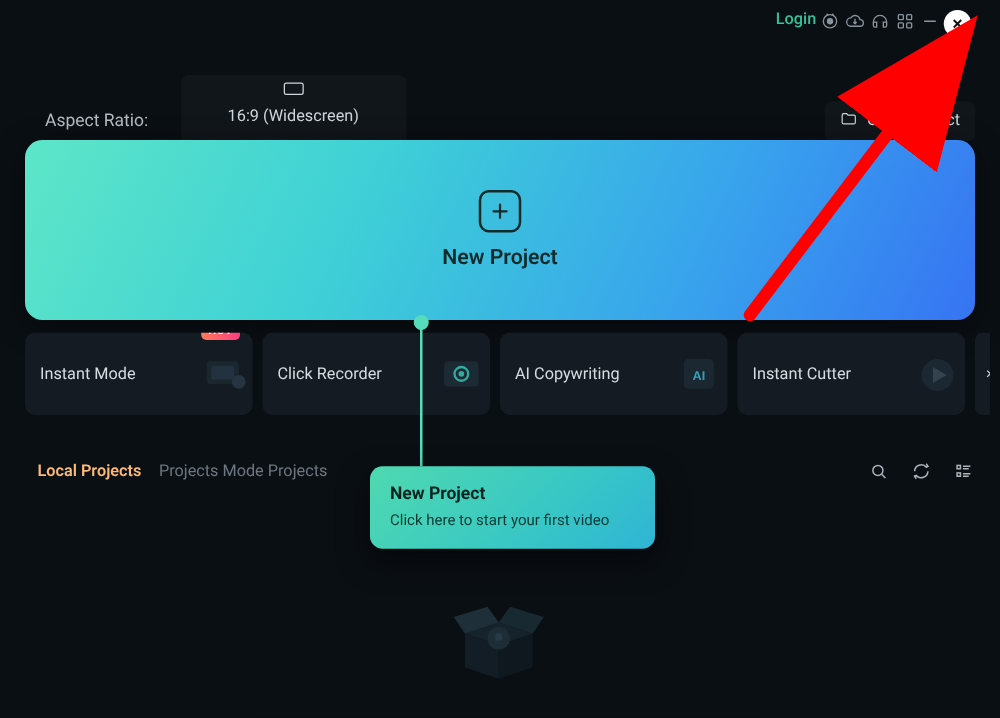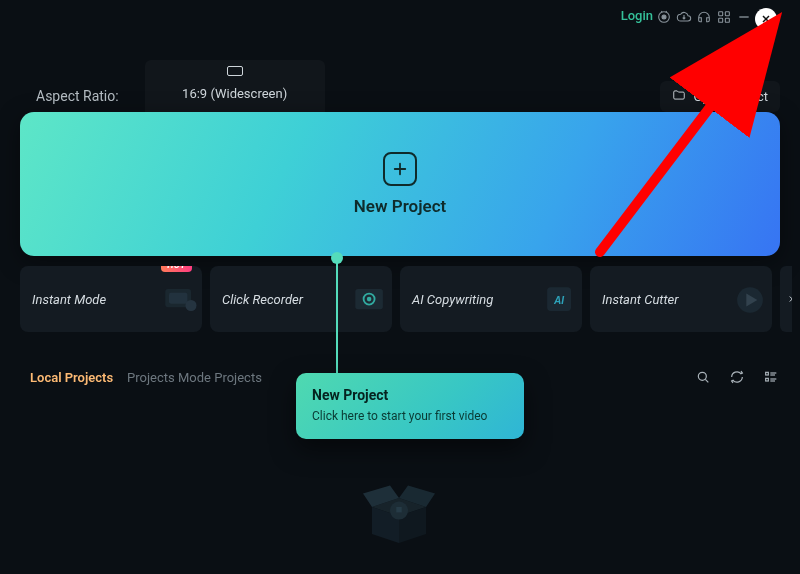--- a/index.html
+++ b/index.html
@@ -90,21 +90,20 @@
 
   
   .features {
     position: absolute;
     left: 20px; right: 8px;
     top: 266px;
     display: flex;
     gap: 8px;
     align-items: stretch;
     overflow: hidden;
-    font-style: italic;
   }
   .card {
     flex: 0 0 182px;
     height: 66px;
     background: #141b22;
     border-radius: 8px;
     display: flex;
     align-items: center;
     padding: 0 12px;
     position: relative;

